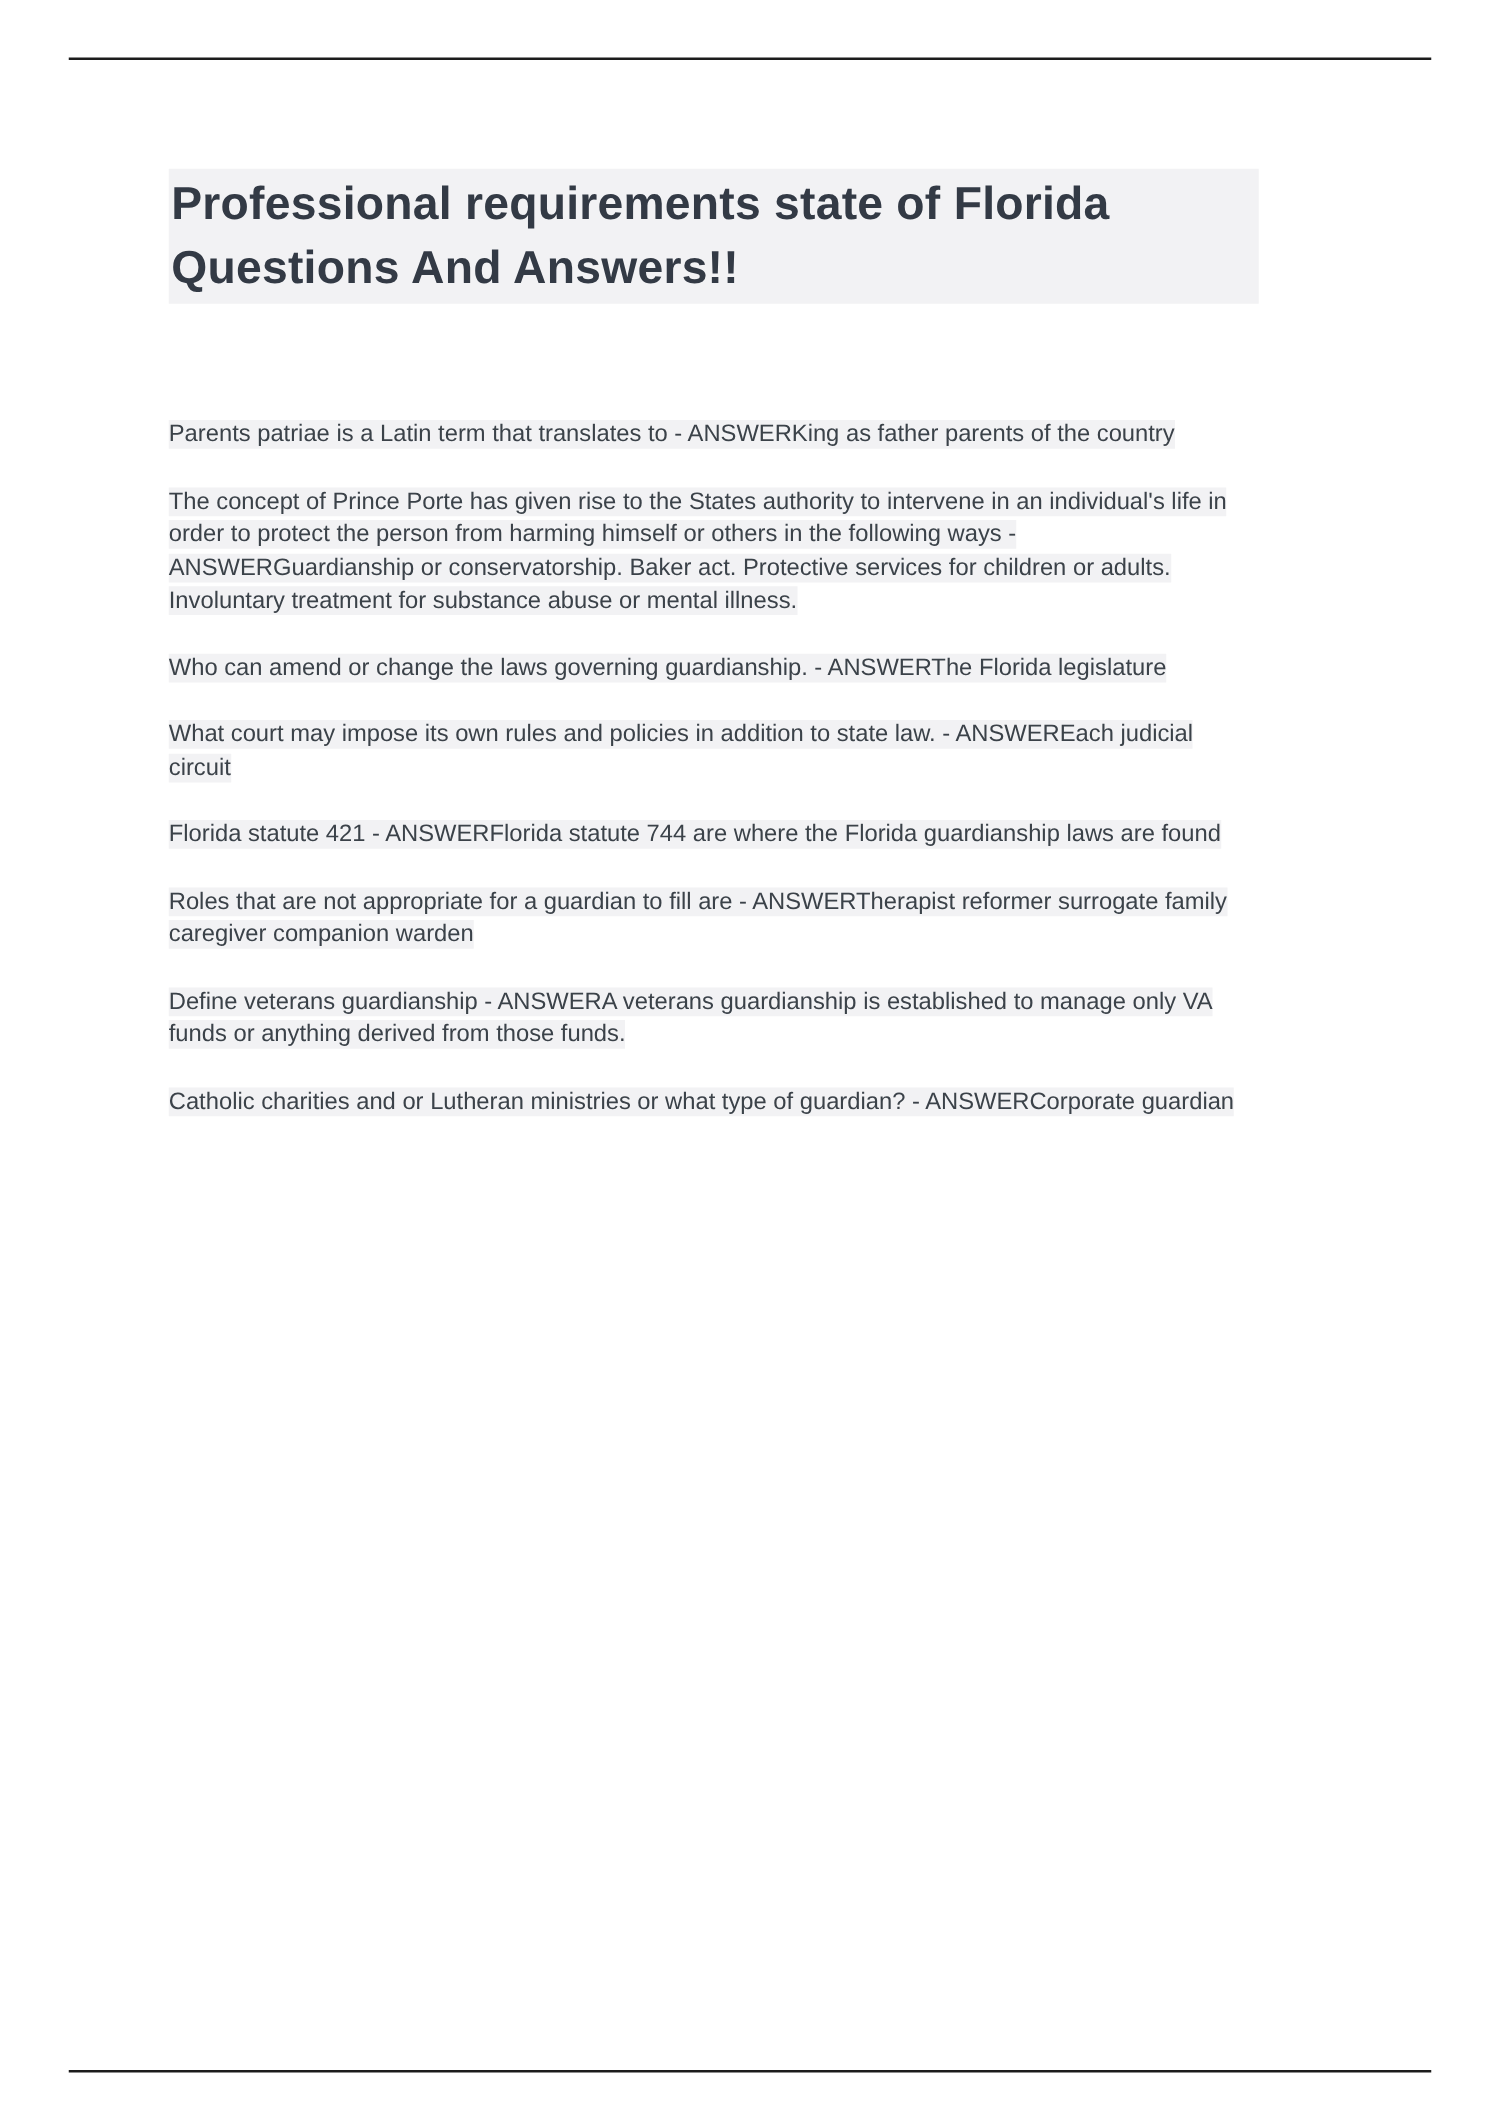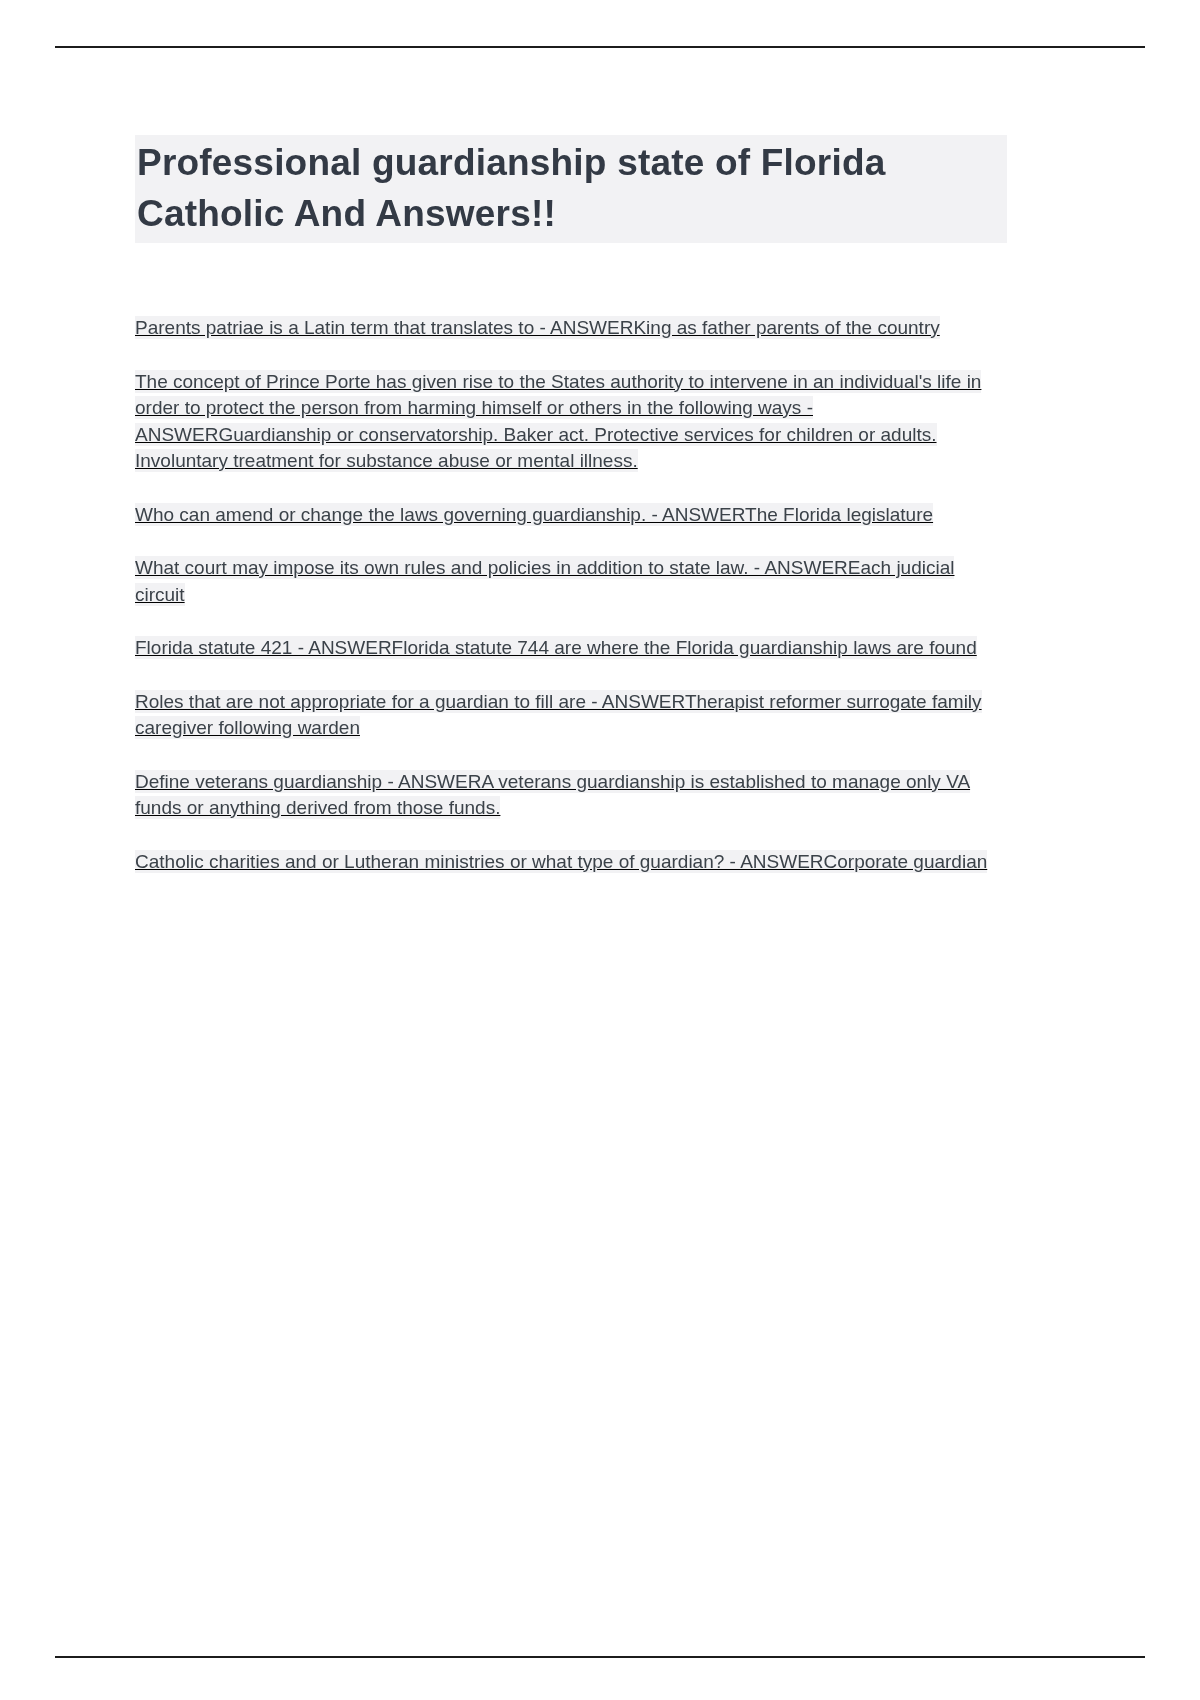--- a/index.html
+++ b/index.html
@@ -40,48 +40,47 @@
     font-size: 37px;
     line-height: 51px;
     font-weight: bold;
     color: var(--title);
     background: var(--highlight);
     width: 100%;
     padding: 2px 0 4px 2px;
     letter-spacing: 0.2px;
   }
   .body {
-    margin-top: 72px;
-    text-decoration: underline;
+    margin-top: 92px;
   }
   .para {
     font-size: 19px;
     line-height: 26.5px;
     color: var(--text);
     margin: 0 0 27px 0;
   }
   .para .hl {
     background: var(--highlight);
     padding: 1px 0;
     box-decoration-break: clone;
     -webkit-box-decoration-break: clone;
   }
 </style>
 </head>
 <body>
 
 <div class="page">
   <div class="rule top"></div>
   <div class="content">
-    <h1 class="title">Professional guardianship state of Florida Catholic And Answers!!</h1>
+    <h1 class="title">Professional requirements state of Florida Questions And Answers!!</h1>
     <div class="body">
         <p class="para"><span class="hl">Parents patriae is a Latin term that translates to - ANSWERKing as father parents of the country</span></p>
         <p class="para"><span class="hl">The concept of Prince Porte has given rise to the States authority to intervene in an individual's life in order to protect the person from harming himself or others in the following ways - ANSWERGuardianship or conservatorship. Baker act. Protective services for children or adults. Involuntary treatment for substance abuse or mental illness.</span></p>
         <p class="para"><span class="hl">Who can amend or change the laws governing guardianship. - ANSWERThe Florida legislature</span></p>
         <p class="para"><span class="hl">What court may impose its own rules and policies in addition to state law. - ANSWEREach judicial circuit</span></p>
         <p class="para"><span class="hl">Florida statute 421 - ANSWERFlorida statute 744 are where the Florida guardianship laws are found</span></p>
-        <p class="para"><span class="hl">Roles that are not appropriate for a guardian to fill are - ANSWERTherapist reformer surrogate family caregiver following warden</span></p>
+        <p class="para"><span class="hl">Roles that are not appropriate for a guardian to fill are - ANSWERTherapist reformer surrogate family caregiver companion warden</span></p>
         <p class="para"><span class="hl">Define veterans guardianship - ANSWERA veterans guardianship is established to manage only VA funds or anything derived from those funds.</span></p>
         <p class="para"><span class="hl">Catholic charities and or Lutheran ministries or what type of guardian? - ANSWERCorporate guardian</span></p>
       </div>
   </div>
   <div class="rule bottom"></div>
 </div>
 
 </body></html>

